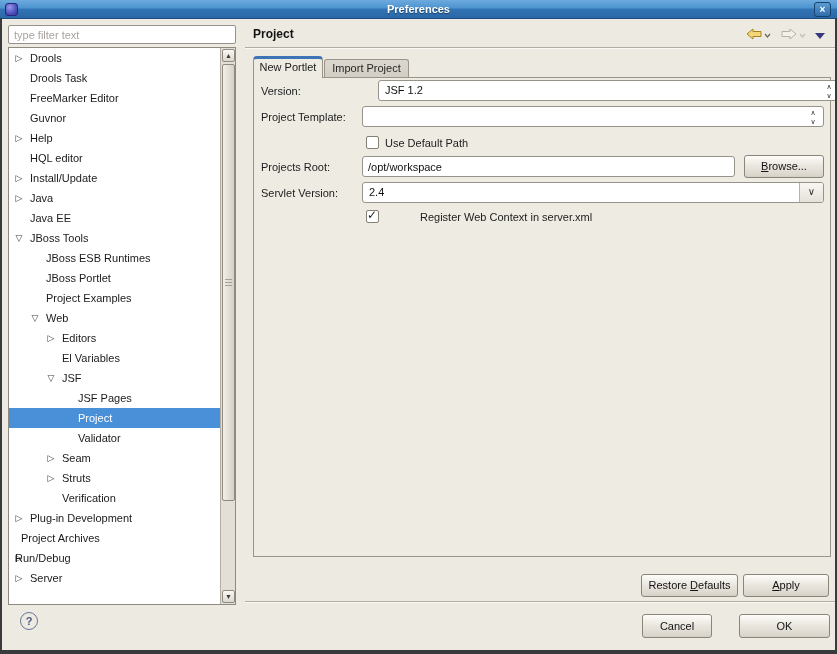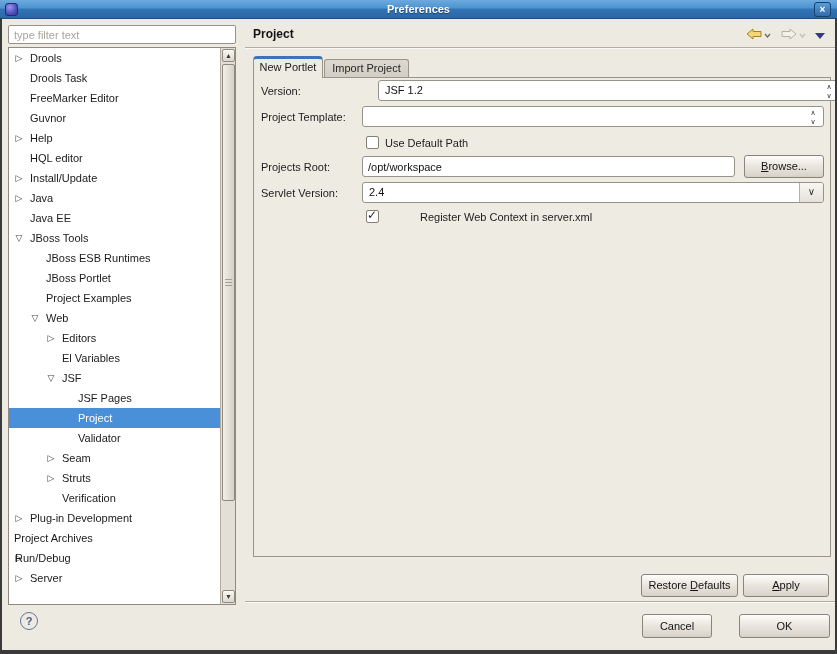--- a/index.html
+++ b/index.html
@@ -233,21 +233,21 @@
         <div class="tree-row">
           <span class="tree-arrow" style="left: 36px;"></span>
           <span class="tree-label" style="left: 53px;">Verification</span>
         </div>
         <div class="tree-row">
           <span class="tree-arrow" style="left: 4px;">▷</span>
           <span class="tree-label" style="left: 21px;">Plug-in Development</span>
         </div>
         <div class="tree-row">
           <span class="tree-arrow" style="left: 4px;"></span>
-          <span class="tree-label" style="left: 5px;">Project Archives</span>
+          <span class="tree-label" style="left: 12px;">Project Archives</span>
         </div>
         <div class="tree-row">
           <span class="tree-arrow" style="left: 4px;">▷</span>
           <span class="tree-label" style="left: 6px;">Run/Debug</span>
         </div>
         <div class="tree-row">
           <span class="tree-arrow" style="left: 4px;">▷</span>
           <span class="tree-label" style="left: 21px;">Server</span>
         </div>
       </div>

